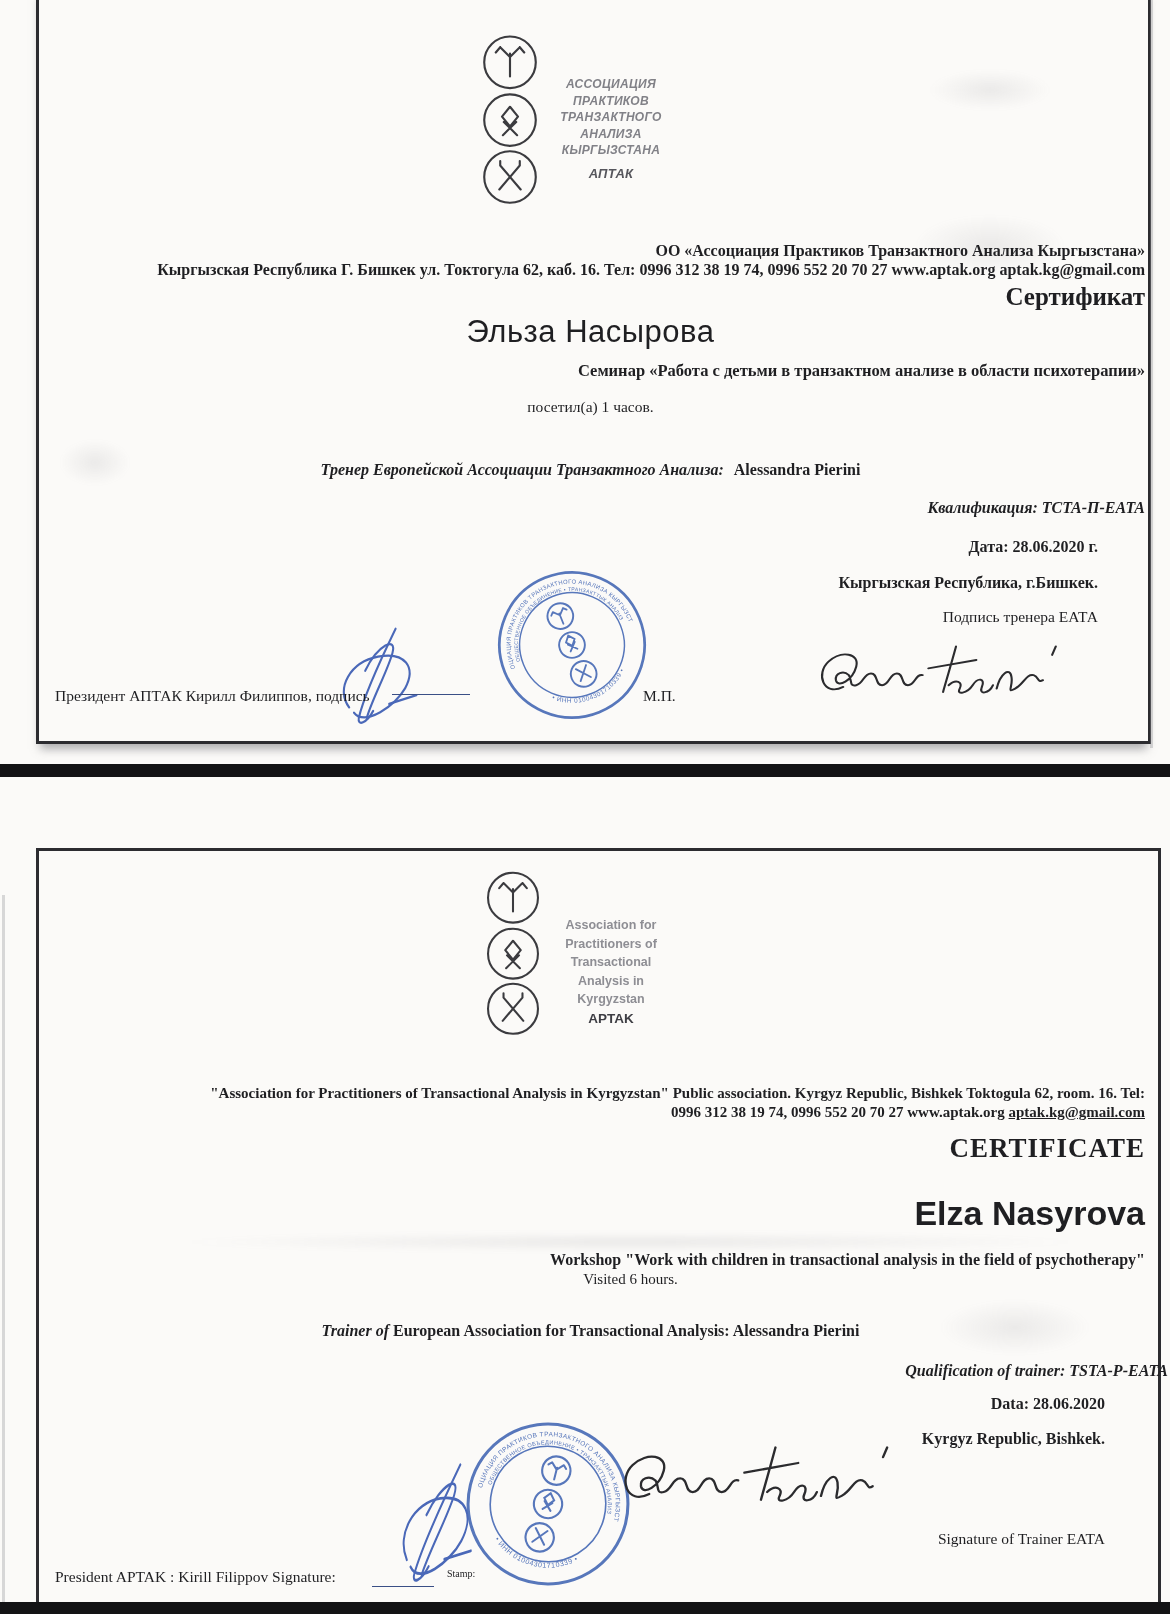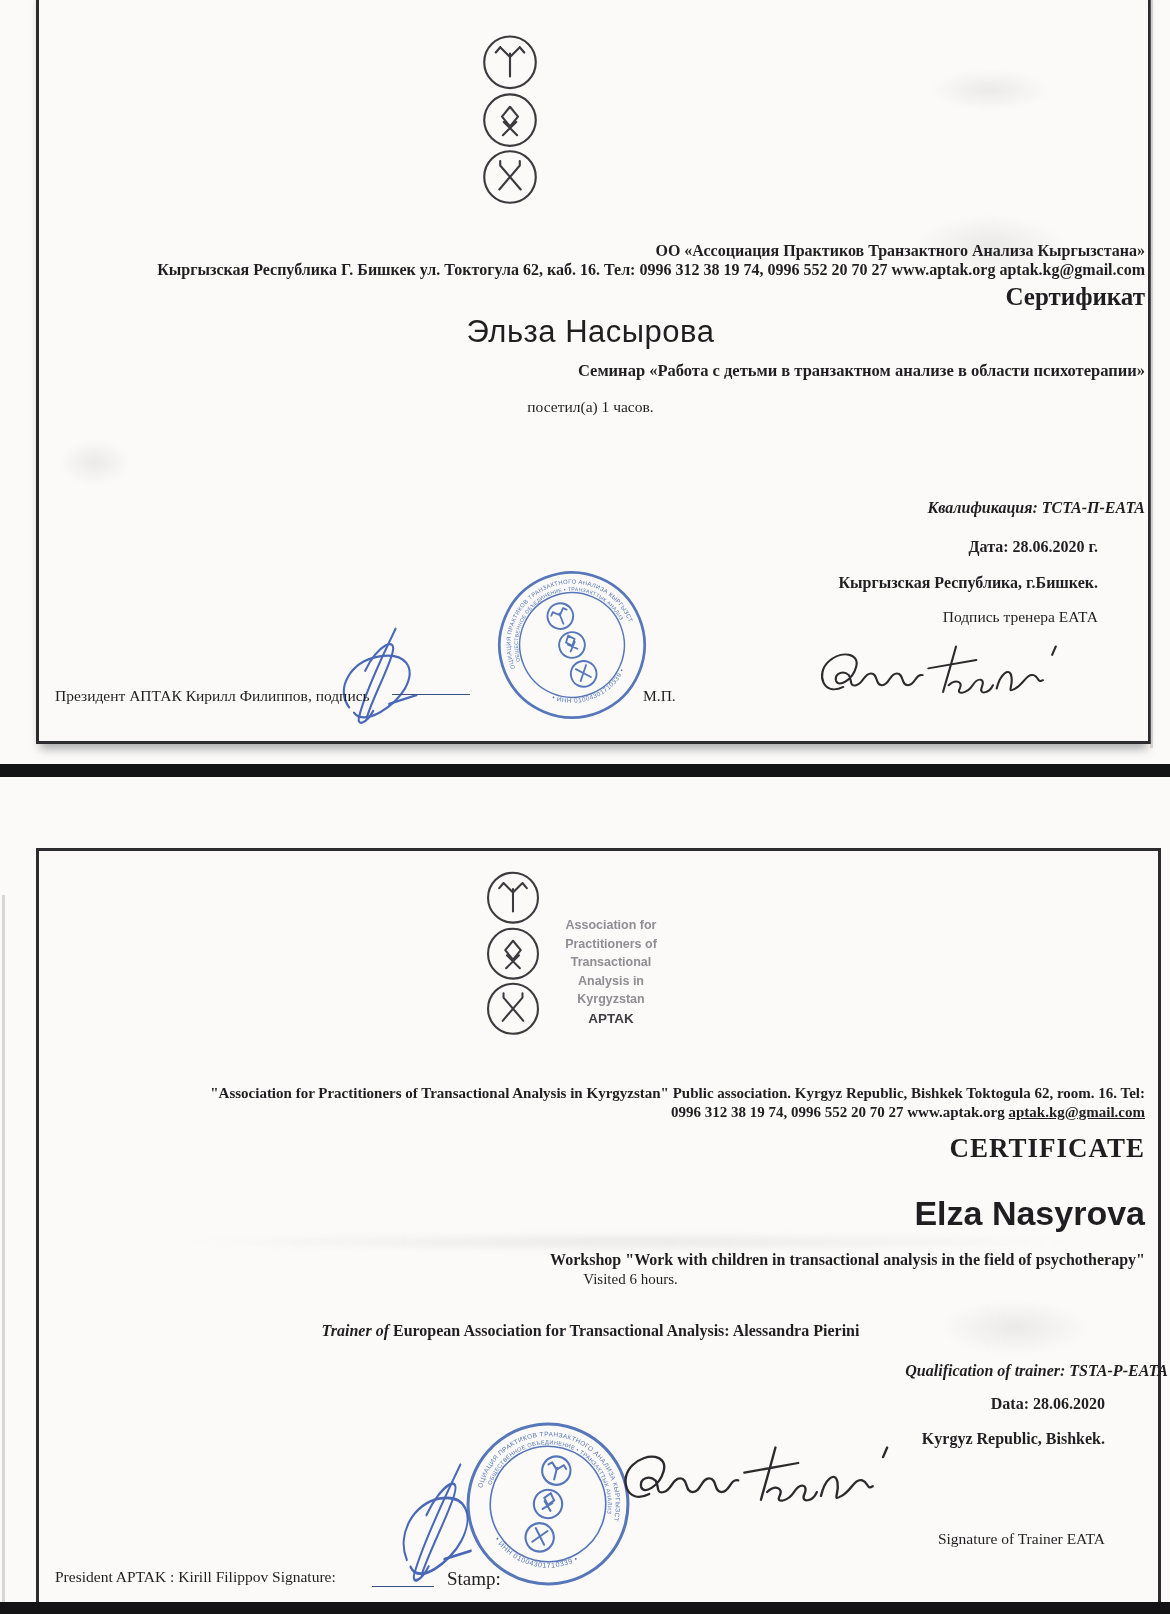--- a/index.html
+++ b/index.html
@@ -94,30 +94,42 @@
   <div class="smudge" style="left:60px;top:440px;width:70px;height:45px;"></div>
   <div class="smudge" style="left:180px;top:1232px;width:900px;height:20px;"></div>
   <div class="smudge" style="left:940px;top:1300px;width:150px;height:55px;"></div>
 
   <div class="frame frame1"></div>
   <div class="page-edge" style="left:1150px;top:0;width:3px;height:748px;"></div>
 
   <svg class="sigsvg" style="left:478px;top:26px;color:#3b3b3f;" width="64" height="190" viewBox="0 0 72 196">
       <use href="#sym-logo"></use>
     </svg>
+  <div class="logo-text lt-ru" style="left:551px;top:76px;">
+    <span>АССОЦИАЦИЯ</span>
+    <span>ПРАКТИКОВ</span>
+    <span>ТРАНЗАКТНОГО</span>
+    <span>АНАЛИЗА</span>
+    <span>КЫРГЫЗСТАНА</span>
+    <span class="abbr">АПТАК</span>
+  </div>
 
   <div class="t serif b" style="top:242px;font-size:16px;">ОО «Ассоциация Практиков Транзактного Анализа Кыргызстана»</div>
   <div class="t serif b" style="top:261px;font-size:16px;">Кыргызская Республика Г. Бишкек  ул. Токтогула 62, каб. 16. Тел: 0996 312 38 19 74, 0996 552 20 70 27 www.aptak.org aptak.kg@gmail.com</div>
 
   <div class="t serif b" style="top:283px;font-size:25px;">Сертификат</div>
   <div class="t sans" style="top:314px;font-size:31px;letter-spacing:.5px;">Эльза Насырова</div>
 
   <div class="t serif b" style="top:361px;font-size:16.5px;">Семинар «Работа с детьми в транзактном анализе в области психотерапии»</div>
   <div class="t serif" style="top:398px;font-size:15.5px;">посетил(а) 1 часов.</div>
 
+  <div class="t serif" style="top:461px;font-size:16px;">
+    <span class="b i">Тренер Европейской Ассоциации Транзактного Анализа:</span>
+    <span class="b" style="margin-left:6px;">Alessandra Pierini</span>
+  </div>
   <div class="t serif b i" style="top:499px;font-size:16px;">Квалификация: ТСТА-П-ЕАТА</div>
 
   <div class="rt serif b" style="top:538px;font-size:16px;">Дата: 28.06.2020 г.</div>
   <div class="rt serif b" style="top:574px;font-size:16px;margin-left:20px;">Кыргызская Республика, г.Бишкек.</div>
   <div class="rt serif" style="top:608px;font-size:15.5px;">Подпись тренера ЕАТА</div>
 
   <svg class="stamp" style="left:494px;top:567px;transform:rotate(-22deg);" width="156" height="156" viewBox="0 0 170 170">
       <use href="#sym-stamp"></use>
     </svg>
 
@@ -177,16 +189,16 @@
       <use href="#sym-trainer-sig"></use>
     </svg>
   <div class="rt serif" style="top:1530px;right:65px;font-size:15.5px;">Signature of Trainer EATA</div>
 
   <svg class="sigsvg" style="left:385px;top:1452px;transform:rotate(6deg);" width="112" height="150" viewBox="0 0 150 135" preserveAspectRatio="none">
       <use href="#sym-president-sig"></use>
     </svg>
   <div class="sig-line" style="left:372px;top:1586px;width:62px;"></div>
 
   <div class="lt serif" style="left:55px;top:1568px;font-size:15.5px;">President APTAK : Kirill Filippov Signature:</div>
-  <div class="lt serif" style="left:447px;top:1568px;font-size:19px;">Stamp:</div>
+  <div class="lt serif" style="left:447px;top:1568px;font-size:10px;">Stamp:</div>
 
   <div class="band" style="top:1602px;height:12px;"></div>
 </div>
 
 </body></html>

